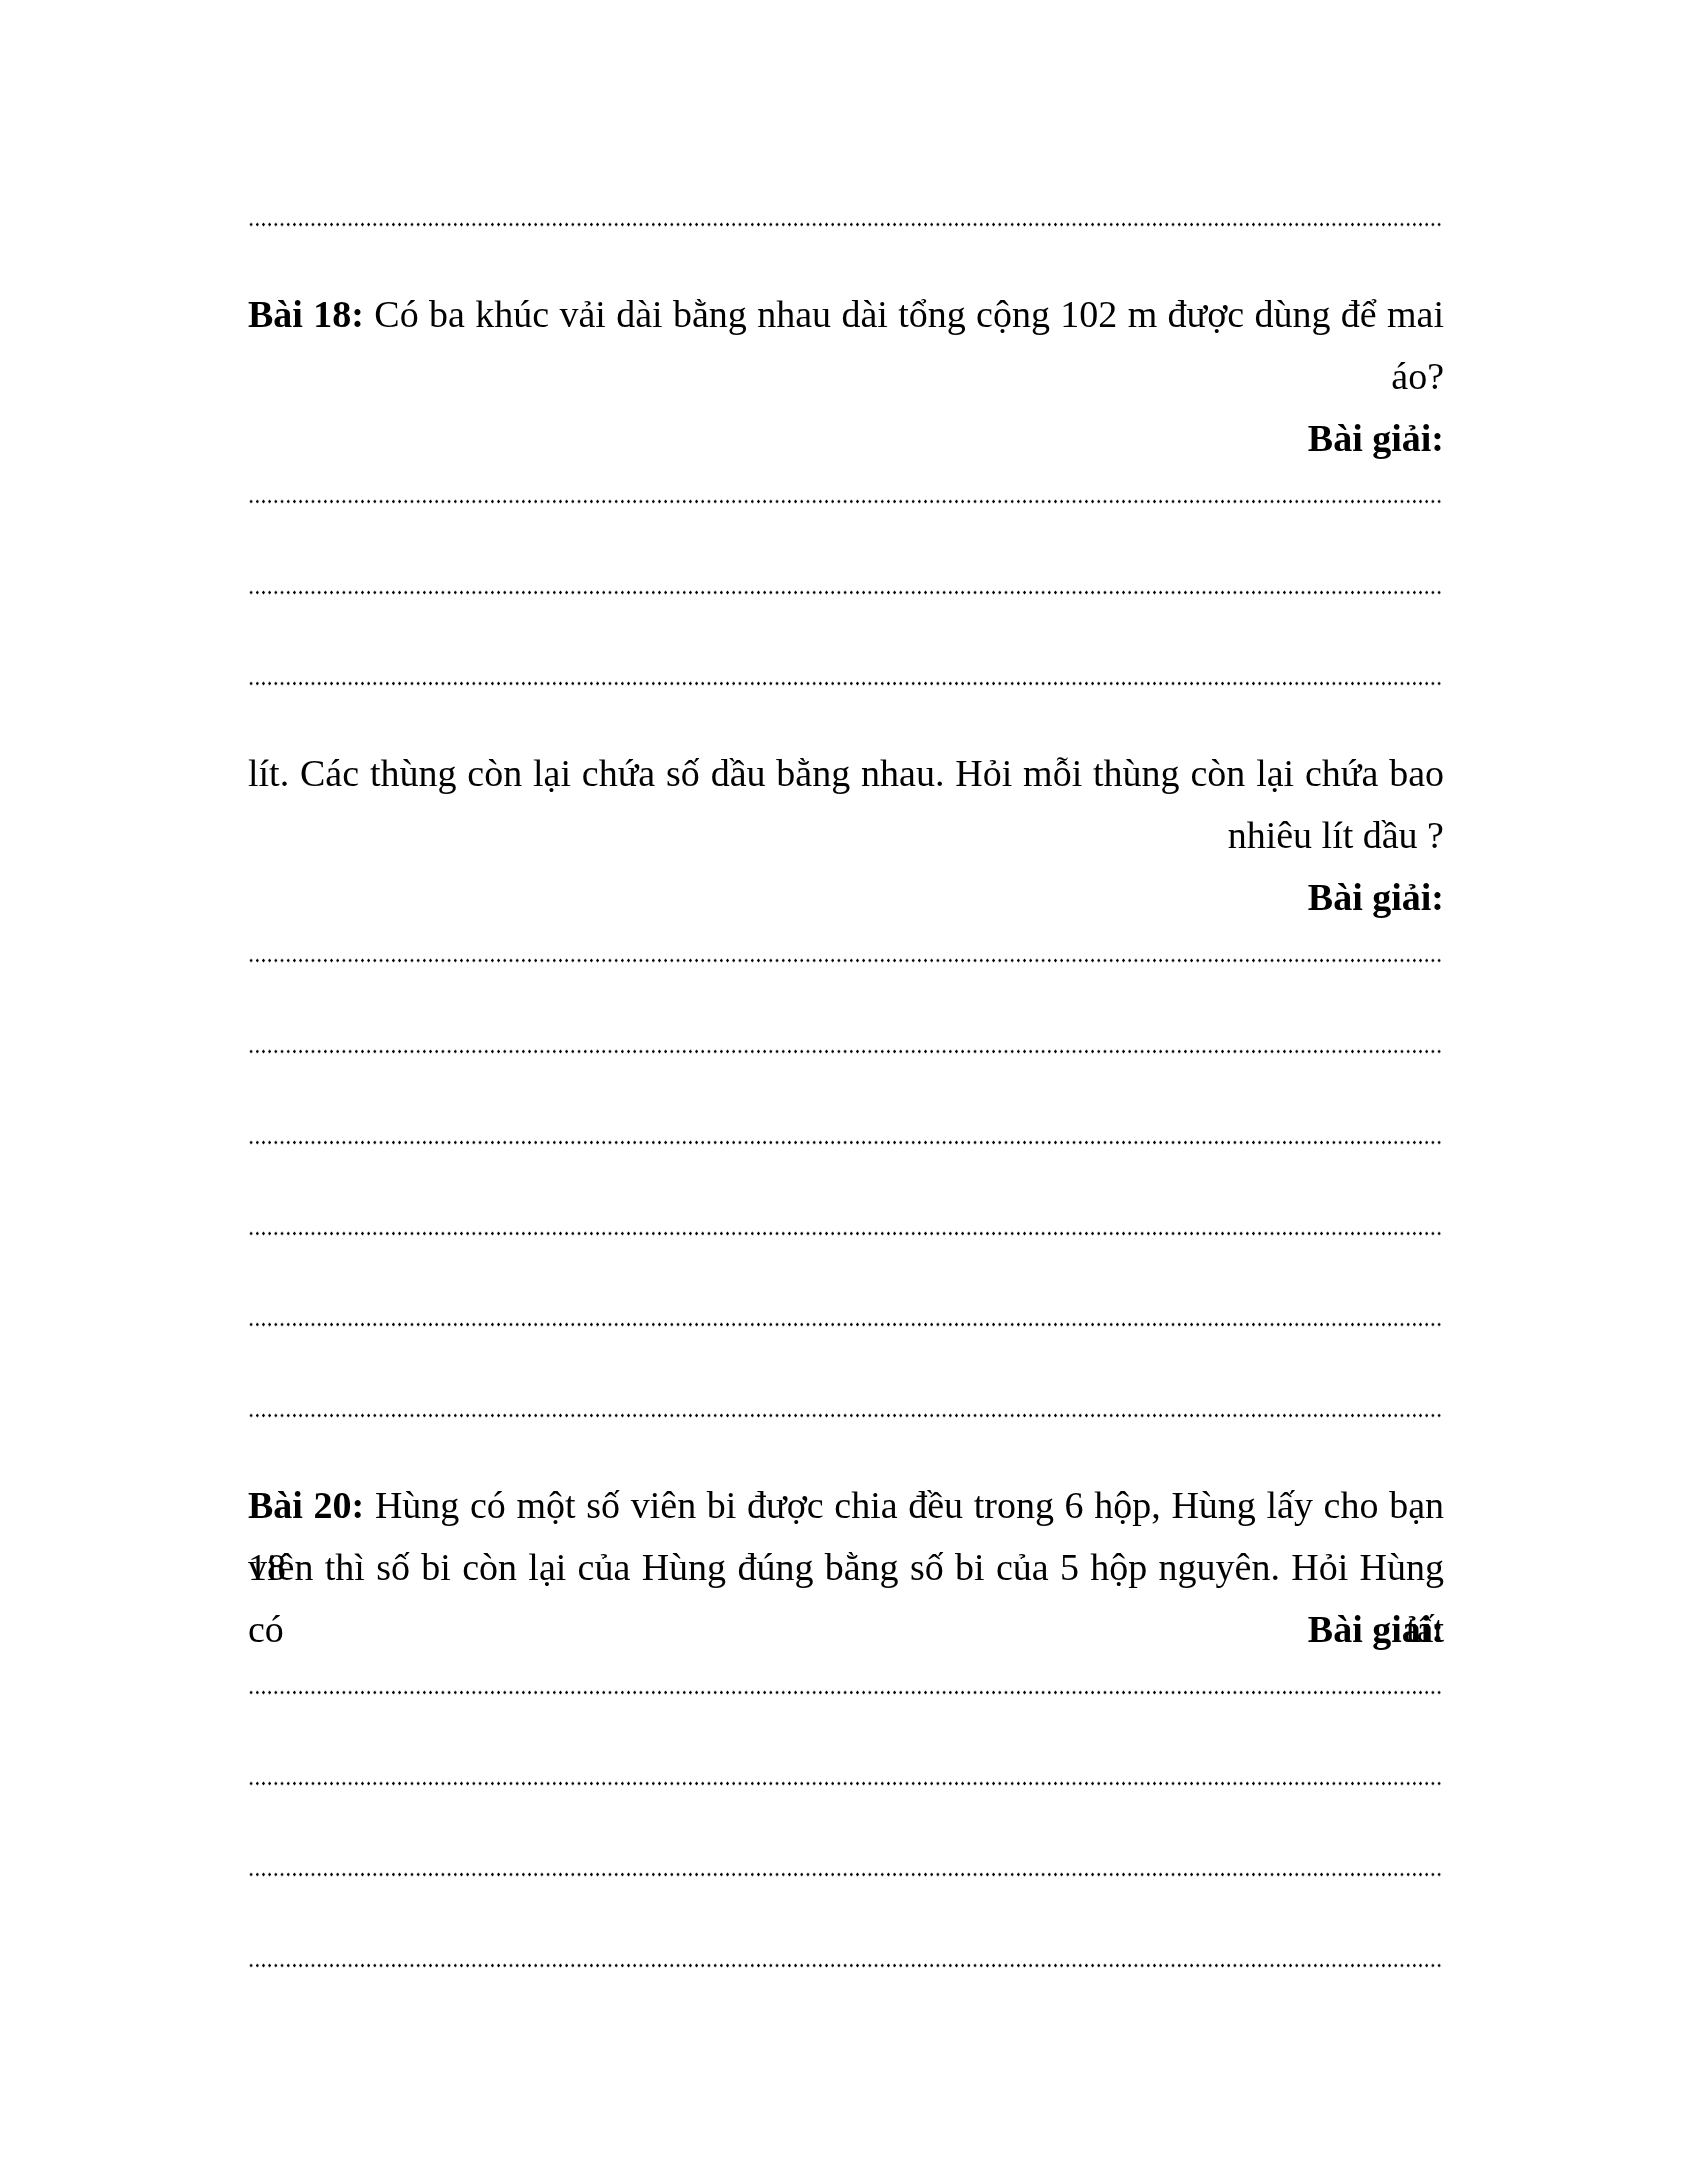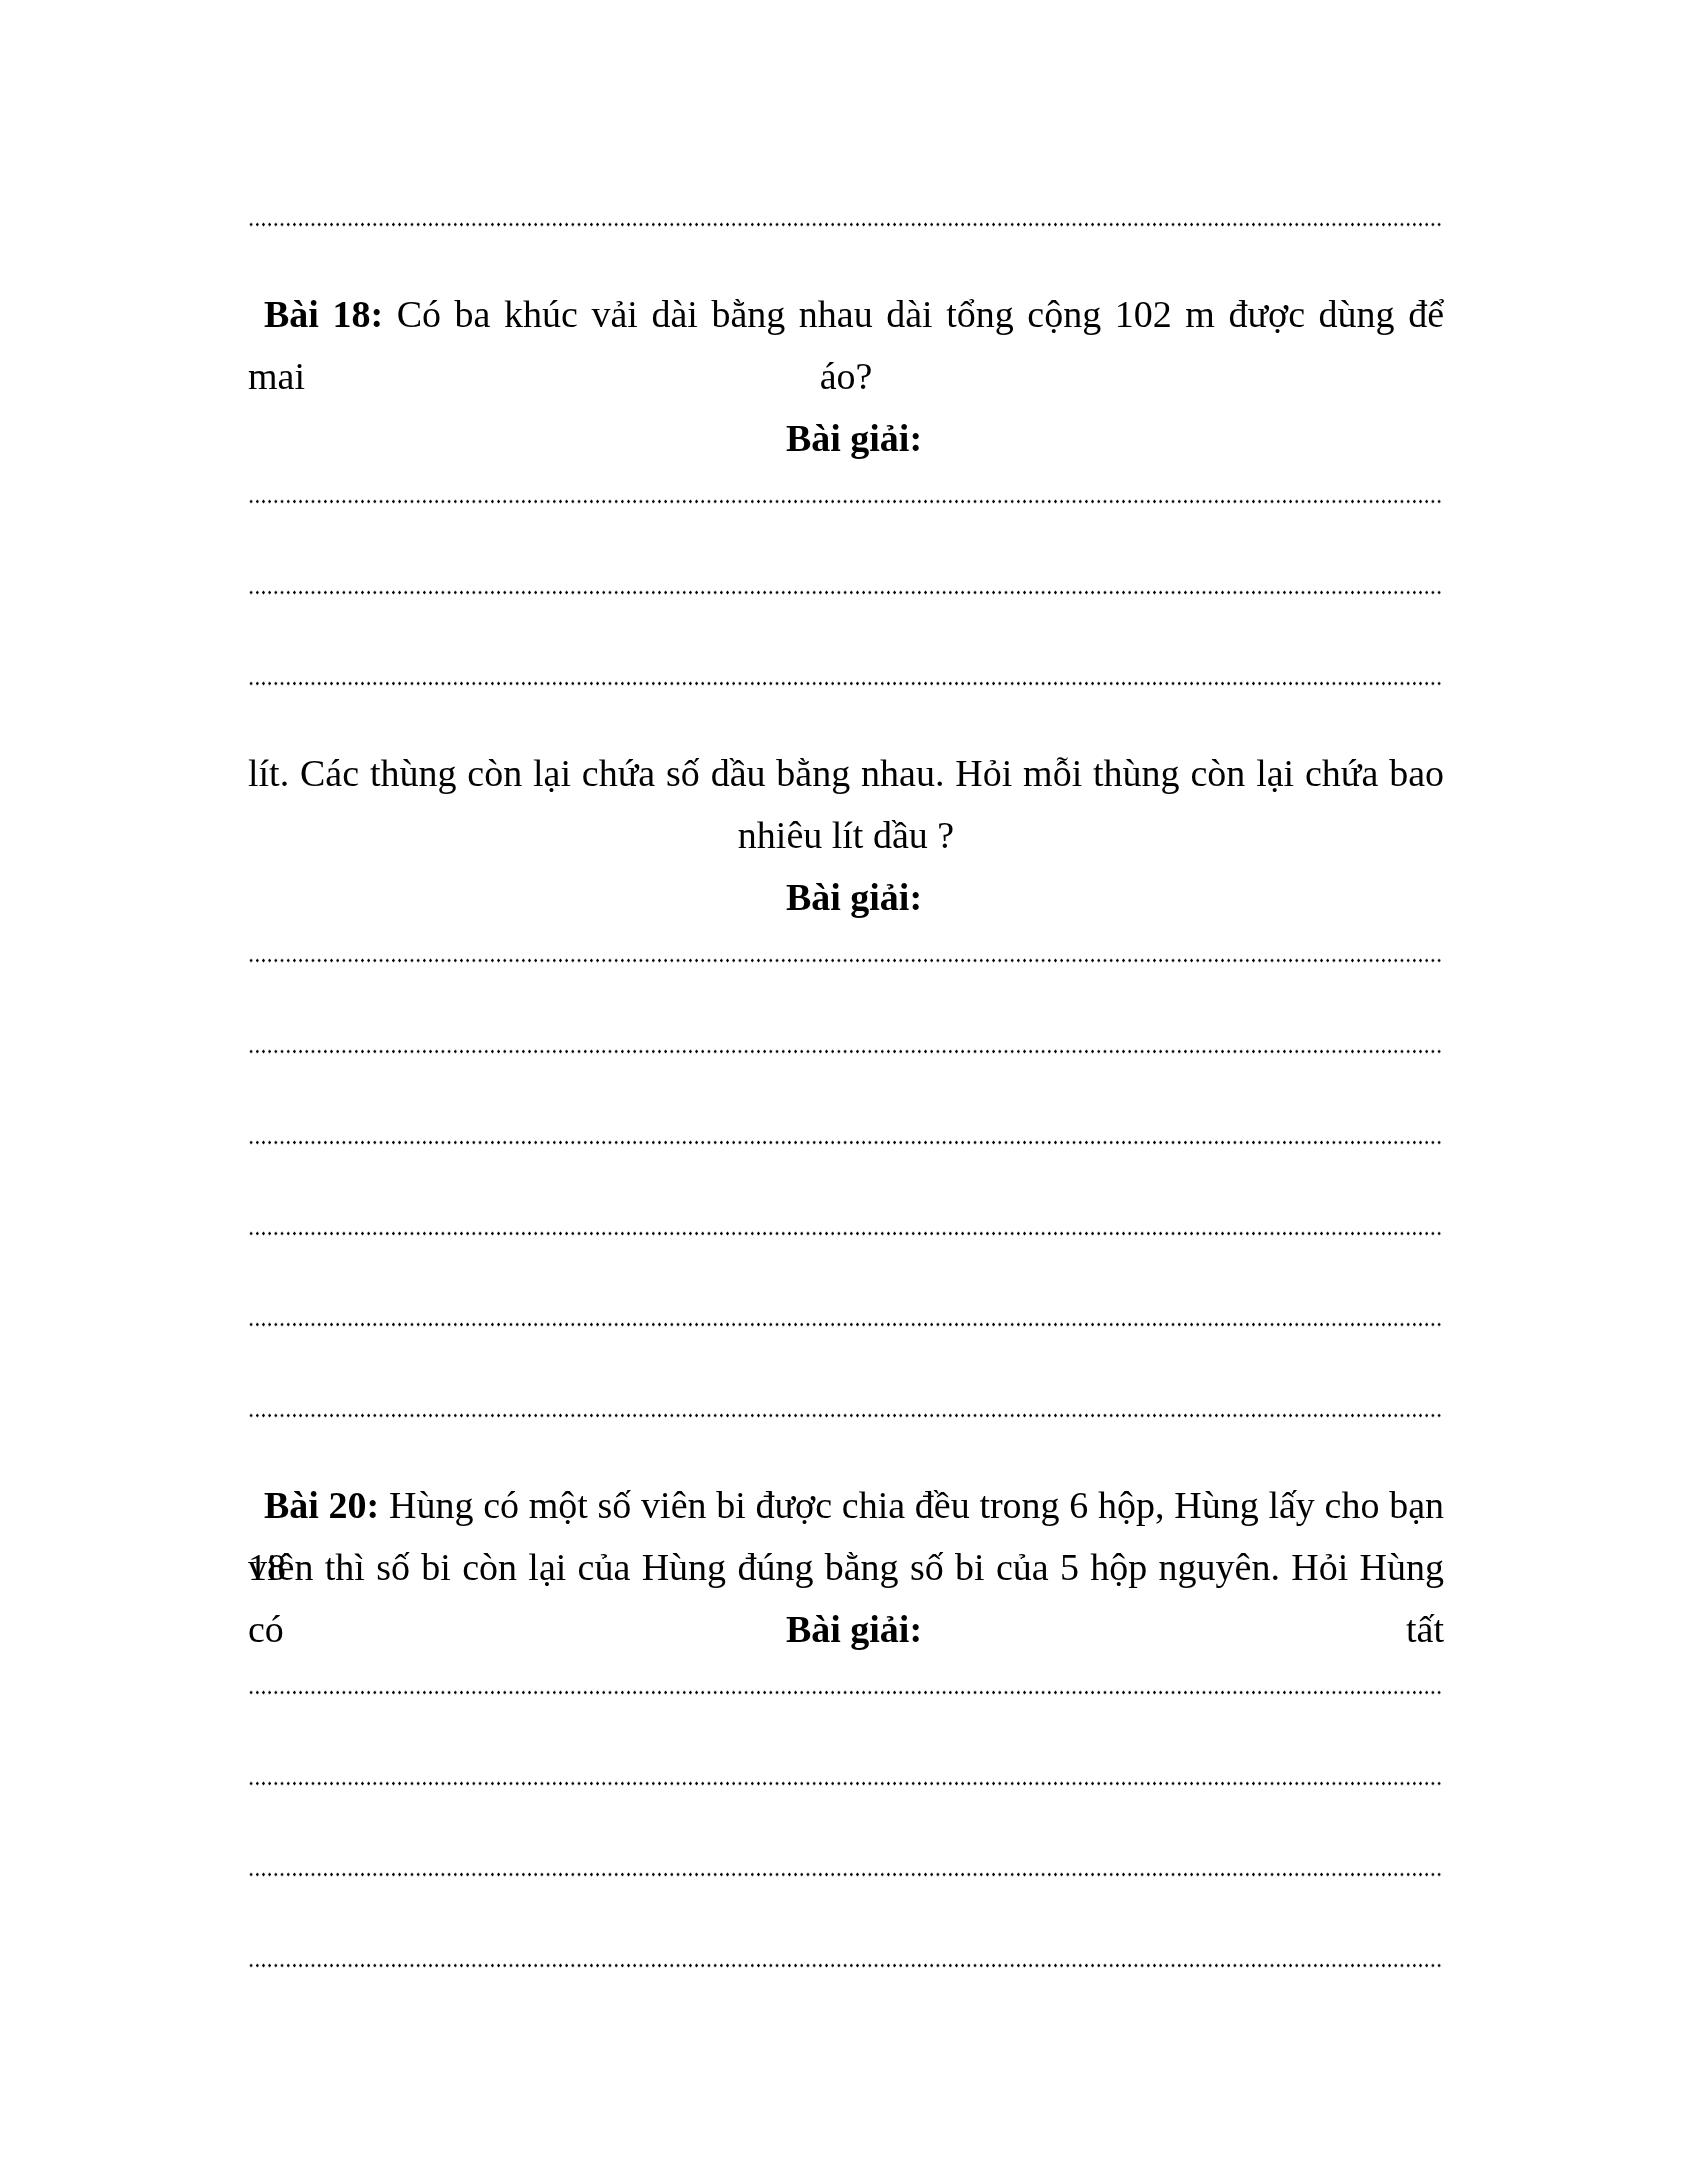--- a/index.html
+++ b/index.html
@@ -29,25 +29,24 @@
     white-space: normal;
     color: #000000;
   }
   
   .j {
     text-align: justify;
     text-align-last: justify;
   }
   
   .l {
-    text-align: center;
+    text-align: right;
   }
   .lbl {
     font-weight: bold;
-    margin-left: 16px;
   }
   
   .dotted {
     position: relative;
   }
   .dotted::after {
     content: "";
     display: block;
     height: 6.6px;
     margin-top: 29px;

